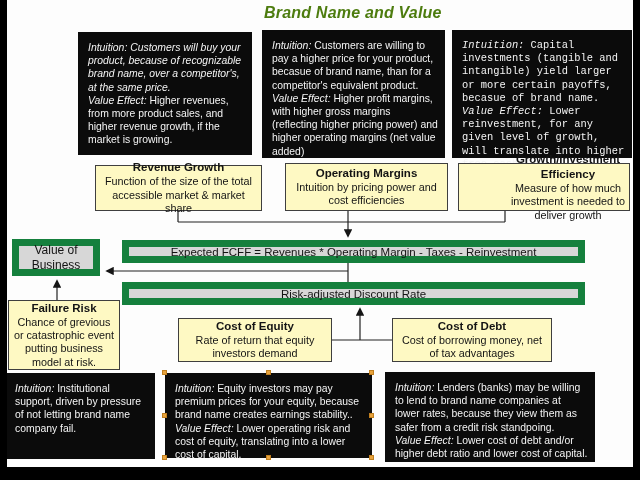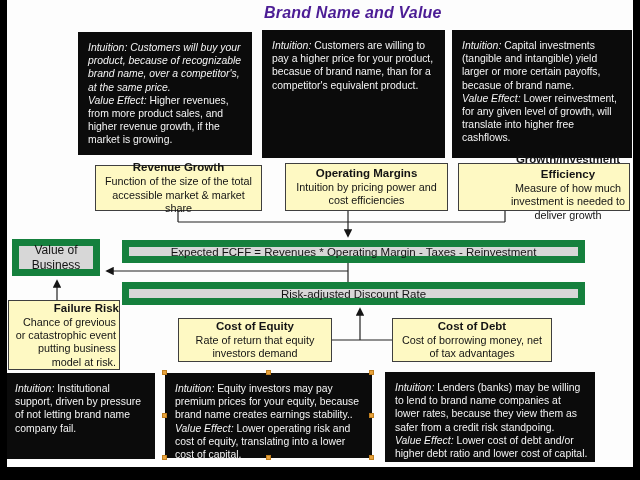--- a/index.html
+++ b/index.html
@@ -2,21 +2,21 @@
 <html><head>
 <meta charset="utf-8">
 <style>
   * { margin:0; padding:0; box-sizing:border-box; }
   html,body { background:#ffffff; }
   body { font-family:"Liberation Sans", sans-serif; }
   .stage { position:relative; width:640px; height:480px; background:#fdfdfd; overflow:hidden; }
 
   .frame { position:absolute; background:#000; }
 
-  .title { position:absolute; font-size:16px; font-weight:bold; font-style:italic; color:#4c1d95; letter-spacing:.2px; }
+  .title { position:absolute; font-size:16px; font-weight:bold; font-style:italic; color:#4d7c0f; letter-spacing:.2px; }
 
   .note { position:absolute; background:#0b0b0b; color:#f4f4f4; font-size:10.4px; line-height:1.27; padding:9px 7px 6px 10px; }
   .note i { font-style:italic; }
   .note p { margin:0; }
   .italic-body { font-style:italic; }
 
   .gbox { position:absolute; background:#fef9c3; border:1px solid #3f3f3f; color:#141414;
           display:flex; flex-direction:column; justify-content:center; text-align:center; }
   .gbox .t { font-weight:bold; font-size:11.5px; line-height:1.3; }
   .gbox .d { font-size:10.8px; line-height:1.25; padding:0 3px; }
@@ -60,23 +60,25 @@
   <div class="note" style="left:78px; top:32px; width:174px; height:123px;">
     <p><i>Intuition:</i>
        <span class="italic-body">Customers will buy your product, because of recognizable brand name, over a competitor's, at the same price.</span></p>
     <p><i>Value Effect:</i>
        <span>Higher revenues, from more product sales, and higher revenue growth, if the market is growing.</span></p>
   </div>
 
   <div class="note" style="left:262px; top:30px; width:183px; height:128px;">
     <p><i>Intuition:</i>
        <span>Customers are willing to pay a higher price for your product, becasue of brand name, than for a competitor's equivalent product.</span></p>
+    <p><i>Value Effect:</i>
+       <span>Higher profit margins, with higher gross margins (reflecting higher pricing power) and higher operating margins (net value added)</span></p>
   </div>
 
-  <div class="note" style="left:452px; top:30px; width:180px; height:128px;">
+  <div class="note" style="left:452px; top:30px; width:180px; height:128px;font-family:Liberation Mono, monospace;">
     <p><i>Intuition:</i>
        <span>Capital investments (tangible and intangible) yield larger or more certain payoffs, becasue of brand name.</span></p>
     <p><i>Value Effect:</i>
        <span>Lower reinvestment, for any given level of growth, will translate into higher free cashflows.</span></p>
   </div>
 
   <div class="gbox" style="left:95px; top:165px; width:167px; height:46px;">
     <div class="t">Revenue Growth</div>
     <div class="d">Function of the size of the total accessible market &amp; market share</div>
   </div>
@@ -94,21 +96,21 @@
   </div>
 
   <div class="bar" style="left:122px; top:240px; width:463px; height:23px;">
     <span>Expected FCFF = Revenues * Operating Margin - Taxes - Reinvestment</span>
   </div>
 
   <div class="bar" style="left:122px; top:282px; width:463px; height:23px;">
     <span>Risk-adjusted Discount Rate</span>
   </div>
 
-  <div class="gbox" style="left:8px; top:300px; width:112px; height:70px;text-align:right;">
+  <div class="gbox" style="left:8px; top:300px; width:112px; height:70px;">
     <div class="t">Failure Risk</div>
     <div class="d">Chance of grevious or catastrophic event putting business model at risk.</div>
   </div>
 
   <div class="gbox" style="left:178px; top:318px; width:154px; height:44px;">
     <div class="t">Cost of Equity</div>
     <div class="d">Rate of return that equity investors demand</div>
   </div>
   <div class="gbox" style="left:392px; top:318px; width:160px; height:44px;">
     <div class="t">Cost of Debt</div>

